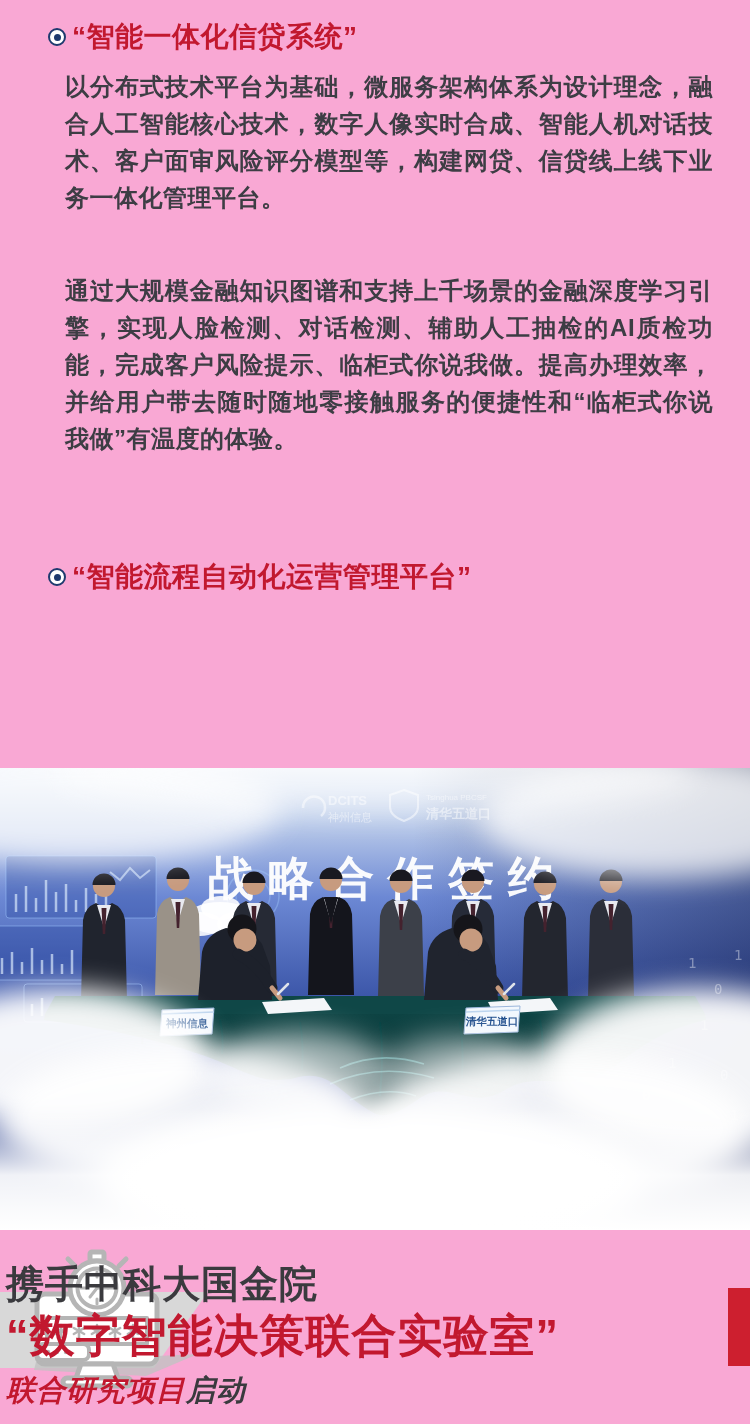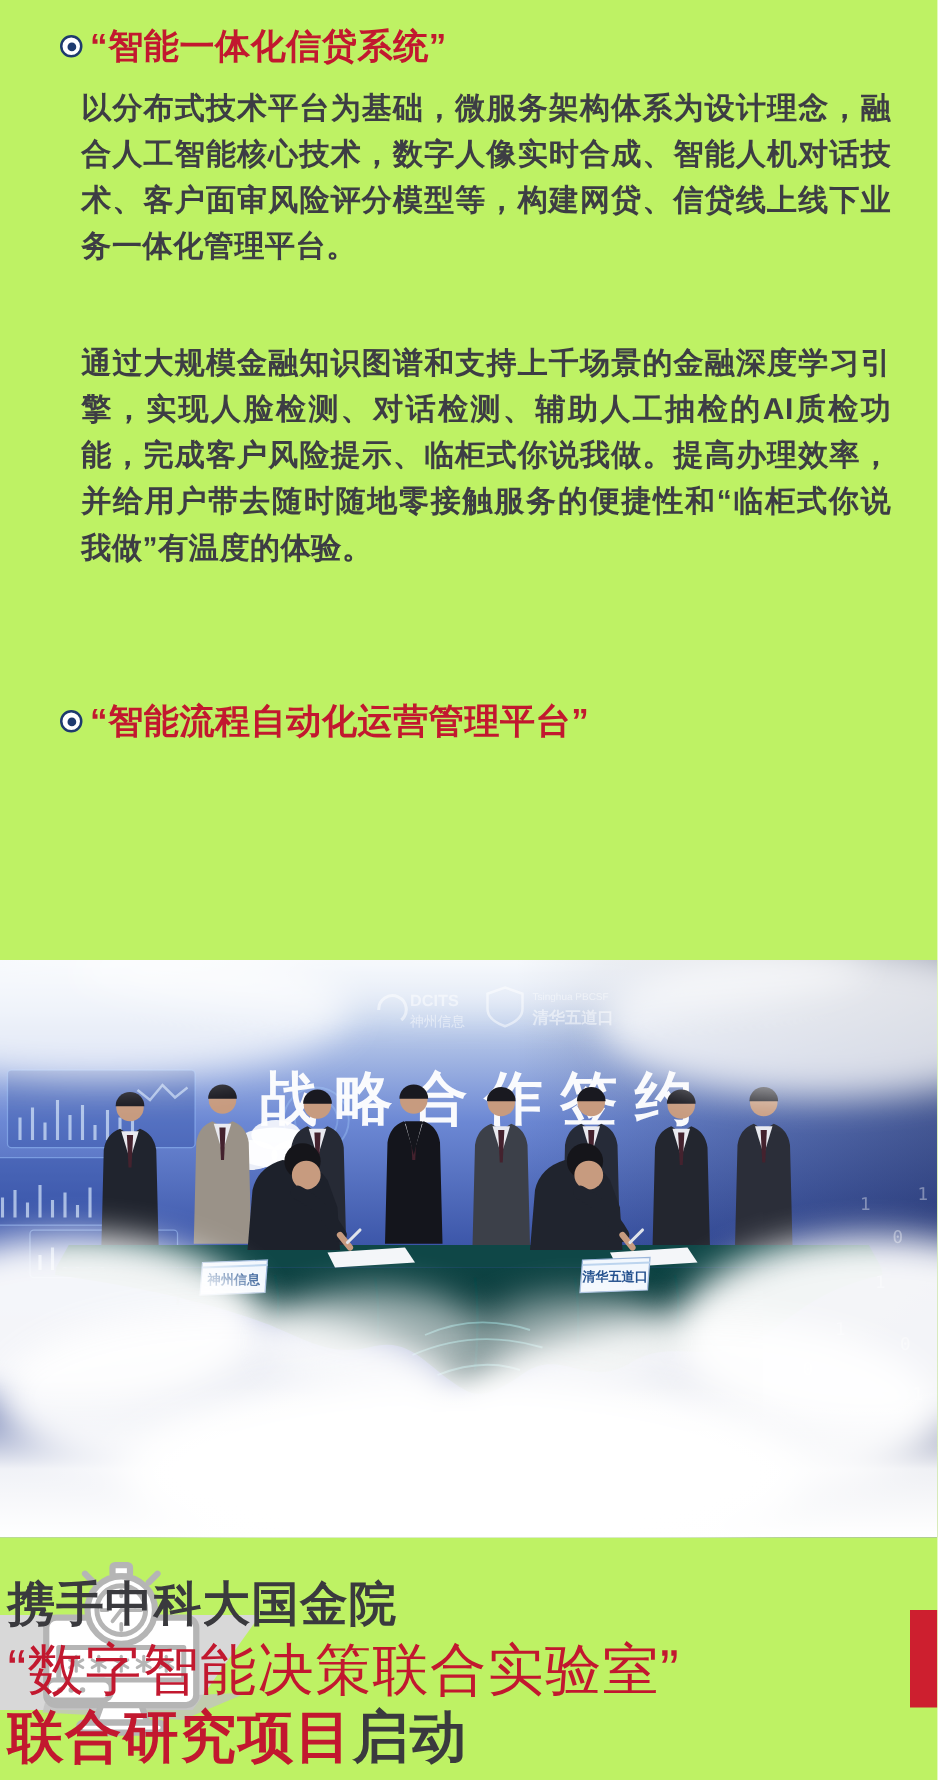--- a/index.html
+++ b/index.html
@@ -1,18 +1,18 @@
 <!DOCTYPE html>
 <html><head>
 <meta charset="utf-8">
 <style>
   html,body{margin:0;padding:0;background:#ffffff;}
   .page{
     position:relative;width:750px;height:1424px;margin:0 auto;
-    background:#bef264;overflow:hidden;
+    background:#f9a8d4;overflow:hidden;
     font-family:"Liberation Sans","DejaVu Sans",sans-serif;
   }
   
   .section{position:absolute;left:48px;width:668px;}
   .sec1{top:20px}.sec2{top:258px}.sec3{top:560px}
   .section-heading{display:flex;align-items:center;gap:6px;}
   .bullet{
     flex:0 0 auto;width:14px;height:14px;border:2.5px solid #1e3a6e;border-radius:50%;
     position:relative;background:#fff;
   }
@@ -25,22 +25,22 @@
     text-align:justify;letter-spacing:0.5px;font-weight:bold;
   }
   
   .photo{position:absolute;left:0;top:768px;width:750px;height:462px;}
   
   .footer-left{position:absolute;left:0;top:1248px;width:230px;height:145px;}
   .footer-text{
     position:absolute;top:1260px;right:44px;width:700px;text-align:left;
   }
   .f-line1{font-size:38px;font-weight:800;color:#3a3a3e;line-height:48px;letter-spacing:1px;}
-  .f-line2{font-size:45px;font-weight:400;color:#c2182f;line-height:52px;letter-spacing:1px;margin-top:2px;}
-  .f-line3{font-size:45px;font-weight:800;line-height:52px;letter-spacing:1px;margin-top:2px;}
+  .f-line2{font-size:45px;font-weight:700;color:#c2182f;line-height:52px;letter-spacing:1px;margin-top:2px;}
+  .f-line3{font-size:29px;font-weight:800;line-height:52px;letter-spacing:1px;margin-top:2px;font-style:italic;}
   .f-red{color:#c2182f;}
   .f-dark{color:#3a3a3e;}
   .footer-red-bar{
     position:absolute;left:728px;top:1288px;width:22px;height:78px;background:#cd1f2f;
   }
 </style>
 </head>
 <body>
 
 <div class="page">

